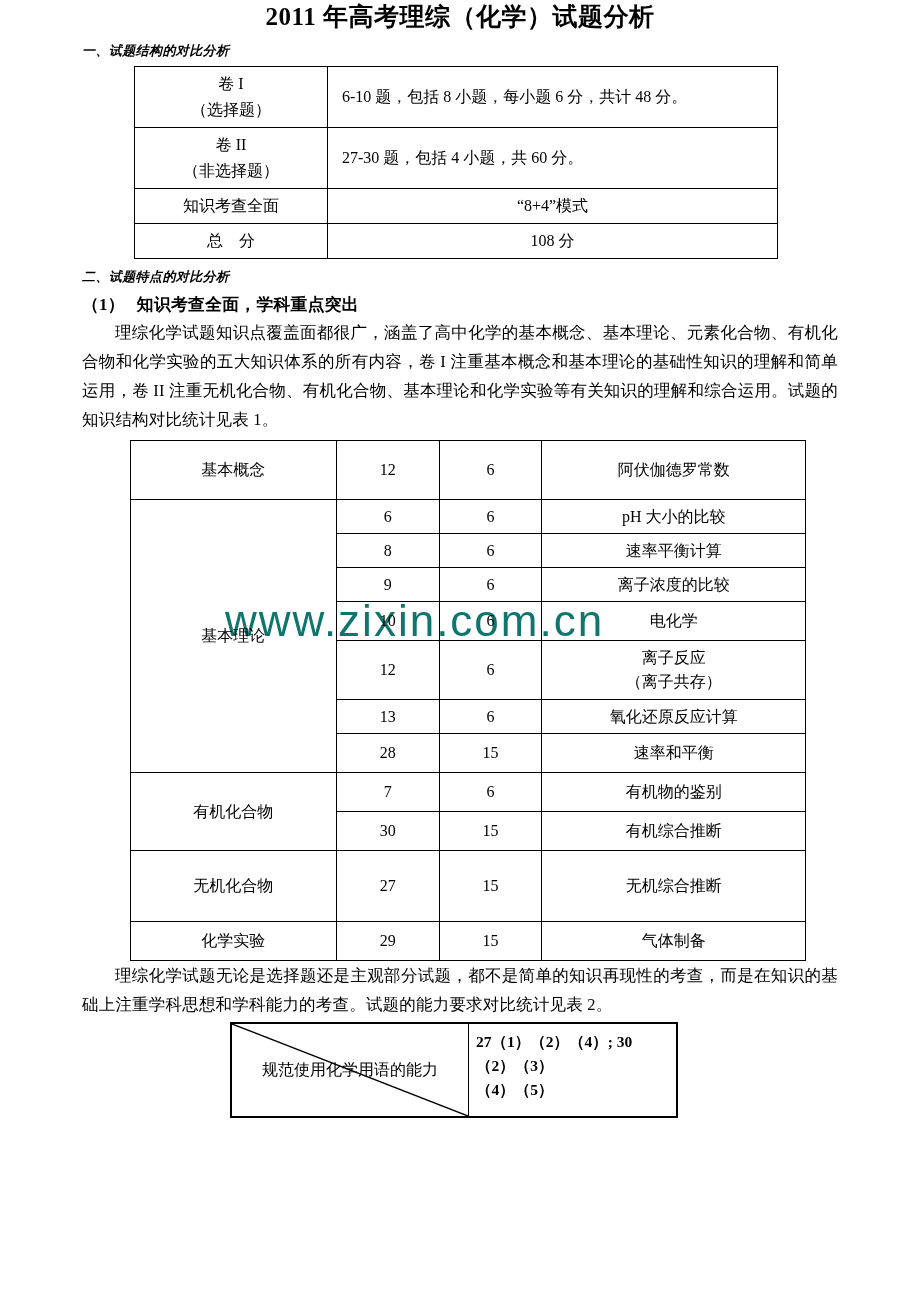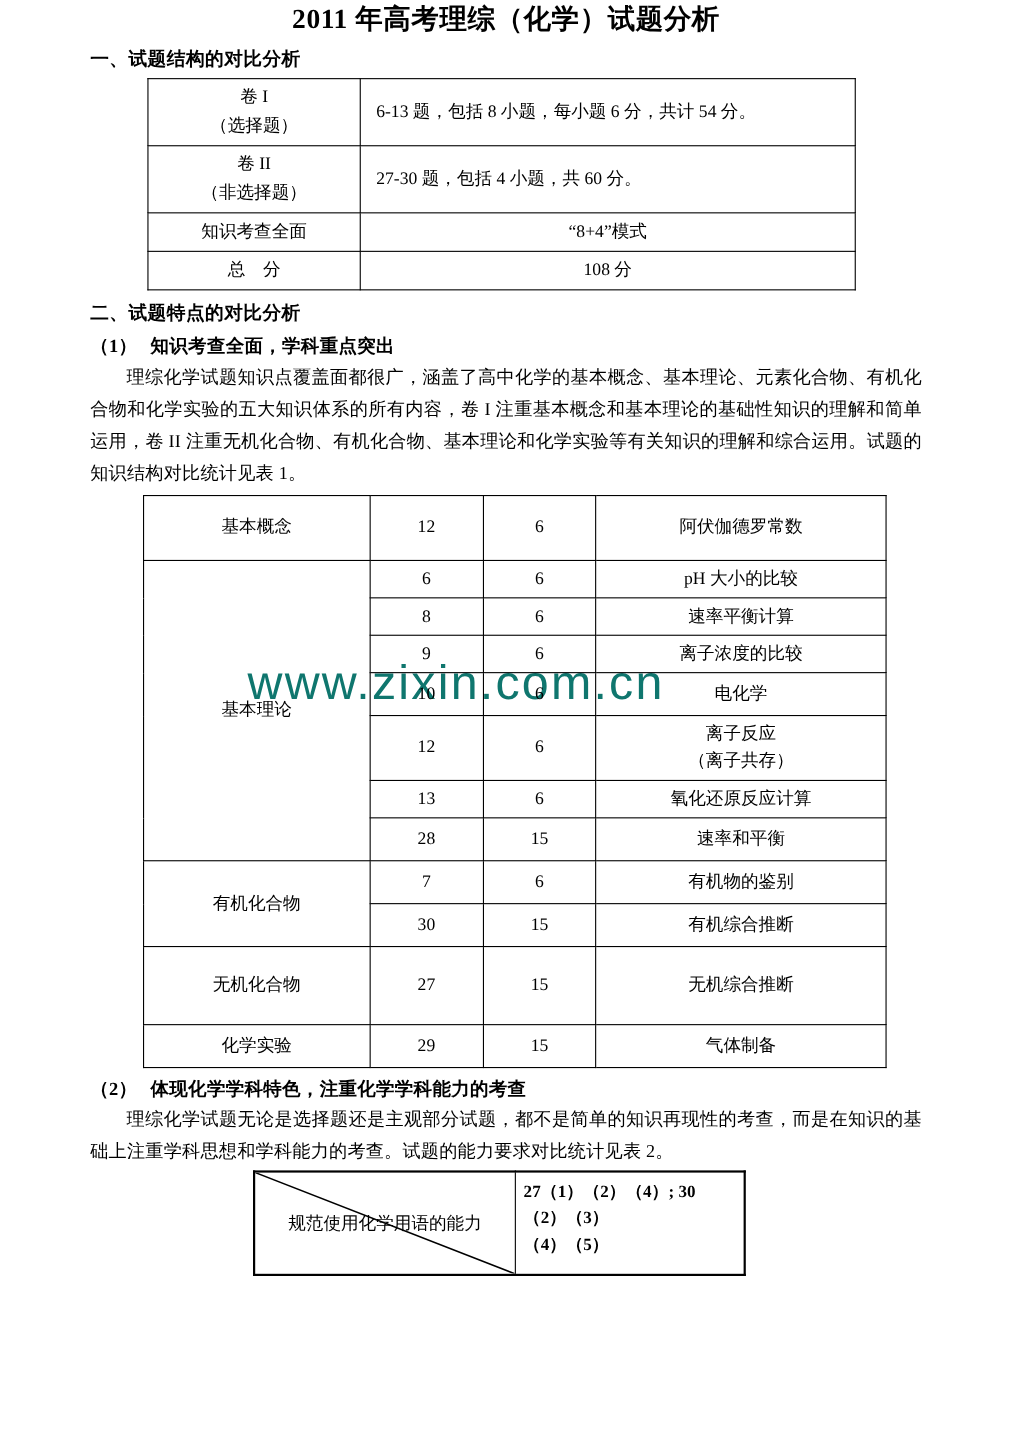--- a/index.html
+++ b/index.html
@@ -55,23 +55,24 @@
     font-size: 16.5px;
     line-height: 29px;
     text-align: justify;
     text-justify: inter-ideograph;
     letter-spacing: 0.2px;
   }
   p.indent2 { text-indent: 2em; }
 
   h2.section {
     margin: 9px 0 4px 0;
-    font-size: 17px;
+    font-size: 13px;
     font-weight: bold;
     letter-spacing: 0.4px;
+    font-style: italic;
   }
   h3.subsection {
     margin: 7px 0 2px 0;
     font-size: 16.8px;
     font-weight: bold;
     letter-spacing: 0.3px;
   }
   h3.subsection .num-gap { margin-right: 12px; }
 
   
@@ -181,21 +182,21 @@
 
   <h2 class="section">一、试题结构的对比分析</h2>
 
   <table class="t-structure">
     <tbody>
       <tr>
         <td class="left tall">
           <div>卷 I</div>
           <div>（选择题）</div>
         </td>
-        <td class="right tall">6-13 题，包括 8 小题，每小题 6 分，共计 54 分。</td>
+        <td class="right tall">6-10 题，包括 8 小题，每小题 6 分，共计 48 分。</td>
       </tr>
       <tr>
         <td class="left tall">
           <div>卷 II</div>
           <div>（非选择题）</div>
         </td>
         <td class="right tall">27-30 题，包括 4 小题，共 60 分。</td>
       </tr>
       <tr>
         <td class="left short">知识考查全面</td>
@@ -287,23 +288,20 @@
 
       <tr>
         <td class="c-cat h-md">化学实验</td>
         <td class="c-q h-md">29</td>
         <td class="c-pts h-md">15</td>
         <td class="c-desc h-md">气体制备</td>
       </tr>
     </tbody>
   </table>
 
-  <h3 class="subsection">
-    <span class="num-gap">（2）</span><span>体现化学学科特色，注重化学学科能力的考查</span>
-  </h3>
 
   <p class="body-text indent2">理综化学试题无论是选择题还是主观部分试题，都不是简单的知识再现性的考查，而是在知识的基础上注重学科思想和学科能力的考查。试题的能力要求对比统计见表 2。</p>
 
   <table class="t-ability">
     <tbody>
       <tr>
         <td class="diag-cell">
           <svg class="diag-svg" viewBox="0 0 236 92" preserveAspectRatio="none">
             <line x1="0" y1="0" x2="236" y2="92" stroke="#000000" stroke-width="1.4" vector-effect="non-scaling-stroke"></line>
           </svg>

